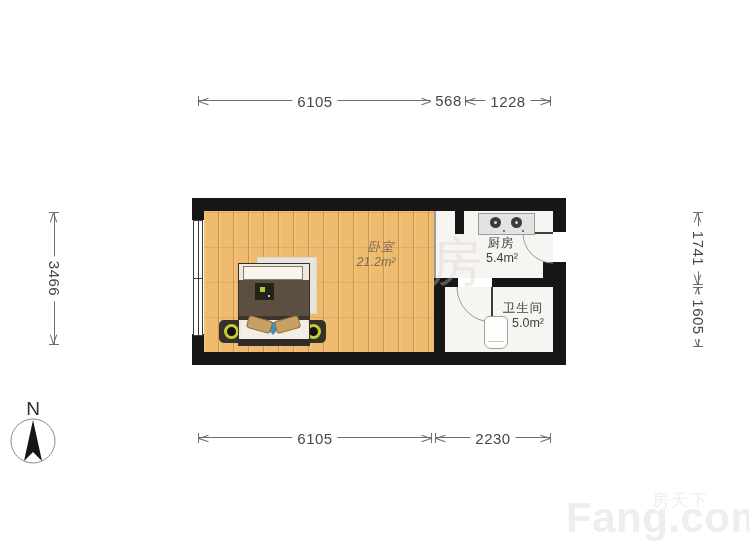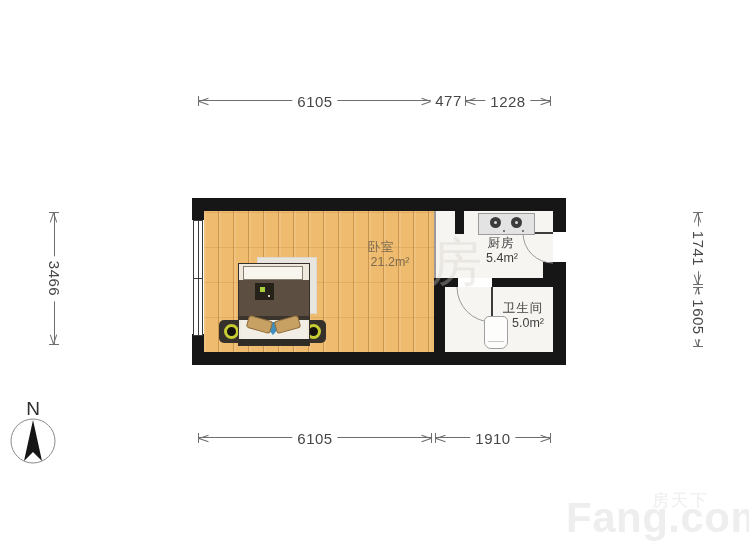--- a/index.html
+++ b/index.html
@@ -28,21 +28,21 @@
   .ah-l::before{transform-origin:left center;transform:rotate(19deg);}
   .ah-l::after{transform-origin:left center;transform:rotate(-19deg);}
   .ah-r::before{transform-origin:right center;transform:rotate(19deg);right:0;}
   .ah-r::after{transform-origin:right center;transform:rotate(-19deg);right:0;}
   .dlabel{position:absolute;left:50%;top:0;transform:translate(-50%,-50%);
           background:#fff;padding:0 5px;font-size:15px;color:#474747;letter-spacing:0.5px;white-space:nowrap;}
   .vdim{transform-origin:0 0;transform:rotate(90deg);}
   
   .rlabel{position:absolute;transform:translate(-50%,-50%);white-space:nowrap;font-size:12.5px;}
   .rl-dark{color:#3f3f3f;}
-  .rl-wood{color:#7d6b4f;}
+  .rl-wood{color:#7d6b4f;font-style:italic;}
   
   .bed{position:absolute;left:238px;top:263px;width:70px;height:81px;background:#efe8dc;border:1px solid #33302b;}
   .bed>div{position:absolute;}
   .nstand{position:absolute;width:25px;height:23px;background:#36322b;border-radius:5px;
           display:flex;align-items:center;justify-content:center;}
   .lamp{width:9px;height:9px;border-radius:50%;background:#15130f;border:3px solid #c6cc31;}
   .stove{position:absolute;left:478px;top:213px;width:55px;height:20px;background:#e3e3e3;border:1px solid #9c9c9c;}
   .burner{position:absolute;top:3px;width:11px;height:11px;border-radius:50%;background:#3b3b3b;}
   .burner::after{content:"";position:absolute;left:4px;top:4px;width:3px;height:3px;border-radius:50%;background:#d9d9d9;}
   .knob{position:absolute;bottom:2px;width:2px;height:2px;border-radius:50%;background:#555;}
@@ -62,21 +62,21 @@
 <div class="stage">
 
   <div class="dim" style="left:198px;top:100px;width:234px;">
     <i class="tick t-l"></i>
     <i class="tick t-r"></i>
     <i class="ah ah-l"></i>
     <i class="ah ah-r"></i>
     <span class="dlabel">6105</span>
   </div>
   <div class="dim noline" style="left:432px;top:100px;width:33px;">
-    <span class="dlabel">477</span>
+    <span class="dlabel">568</span>
   </div>
   <div class="dim" style="left:465px;top:100px;width:86px;">
     <i class="tick t-l"></i>
     <i class="tick t-r"></i>
     <i class="ah ah-l"></i>
     <i class="ah ah-r"></i>
     <span class="dlabel">1228</span>
   </div>
 
   <div class="dim" style="left:198px;top:437px;width:234px;">
@@ -84,21 +84,21 @@
     <i class="tick t-r"></i>
     <i class="ah ah-l"></i>
     <i class="ah ah-r"></i>
     <span class="dlabel">6105</span>
   </div>
   <div class="dim" style="left:435px;top:437px;width:116px;">
     <i class="tick t-l"></i>
     <i class="tick t-r"></i>
     <i class="ah ah-l"></i>
     <i class="ah ah-r"></i>
-    <span class="dlabel">1910</span>
+    <span class="dlabel">2230</span>
   </div>
 
   <div class="dim vdim" style="left:55px;top:212px;width:133px;">
     <i class="tick t-l"></i>
     <i class="tick t-r"></i>
     <i class="ah ah-l"></i>
     <i class="ah ah-r"></i>
     <span class="dlabel">3466</span>
   </div>
 
@@ -168,21 +168,21 @@
     <div style="top:56px;left:2px;width:66px;height:20px;background:#f3eee5;"></div>
     <div style="top:58px;left:23px;width:0;height:0;border-left:11px solid transparent;border-right:11px solid transparent;border-top:13px solid #3f8fbf;"></div>
     <div style="top:54px;left:8px;width:23px;height:11px;background:#c7a164;border:1px solid #8d6c3c;border-radius:3px;transform:rotate(16deg);"></div>
     <div style="top:54px;left:36px;width:23px;height:11px;background:#c7a164;border:1px solid #8d6c3c;border-radius:3px;transform:rotate(-16deg);"></div>
     <div style="bottom:0;left:0;width:70px;height:6px;background:#2f2b25;"></div>
   </div>
 
   <span class="wm-glyph">房</span>
 
   <span class="rlabel rl-wood" style="left:381px;top:247px;letter-spacing:1px;">卧室</span>
-  <span class="rlabel rl-wood" style="left:376px;top:262px;padding-left:28px;">21.2m²</span>
+  <span class="rlabel rl-wood" style="left:376px;top:262px;">21.2m²</span>
   <span class="rlabel rl-dark" style="left:501px;top:243px;letter-spacing:1px;">厨房</span>
   <span class="rlabel rl-dark" style="left:502px;top:258px;">5.4m²</span>
   <span class="rlabel rl-dark" style="left:523px;top:308px;letter-spacing:1px;">卫生间</span>
   <span class="rlabel rl-dark" style="left:528px;top:323px;">5.0m²</span>
 
   <svg class="abs" style="left:2px;top:393px;" width="66" height="76">
     <text x="31" y="22" font-size="19" fill="#2e2e2e" text-anchor="middle" font-family="Liberation Sans, sans-serif">N</text>
     <circle cx="31" cy="48" r="22" fill="none" stroke="#8a8a8a" stroke-width="1"></circle>
     <polygon points="31,27 40,68 31,59 22,68" fill="#151515"></polygon>
   </svg>

